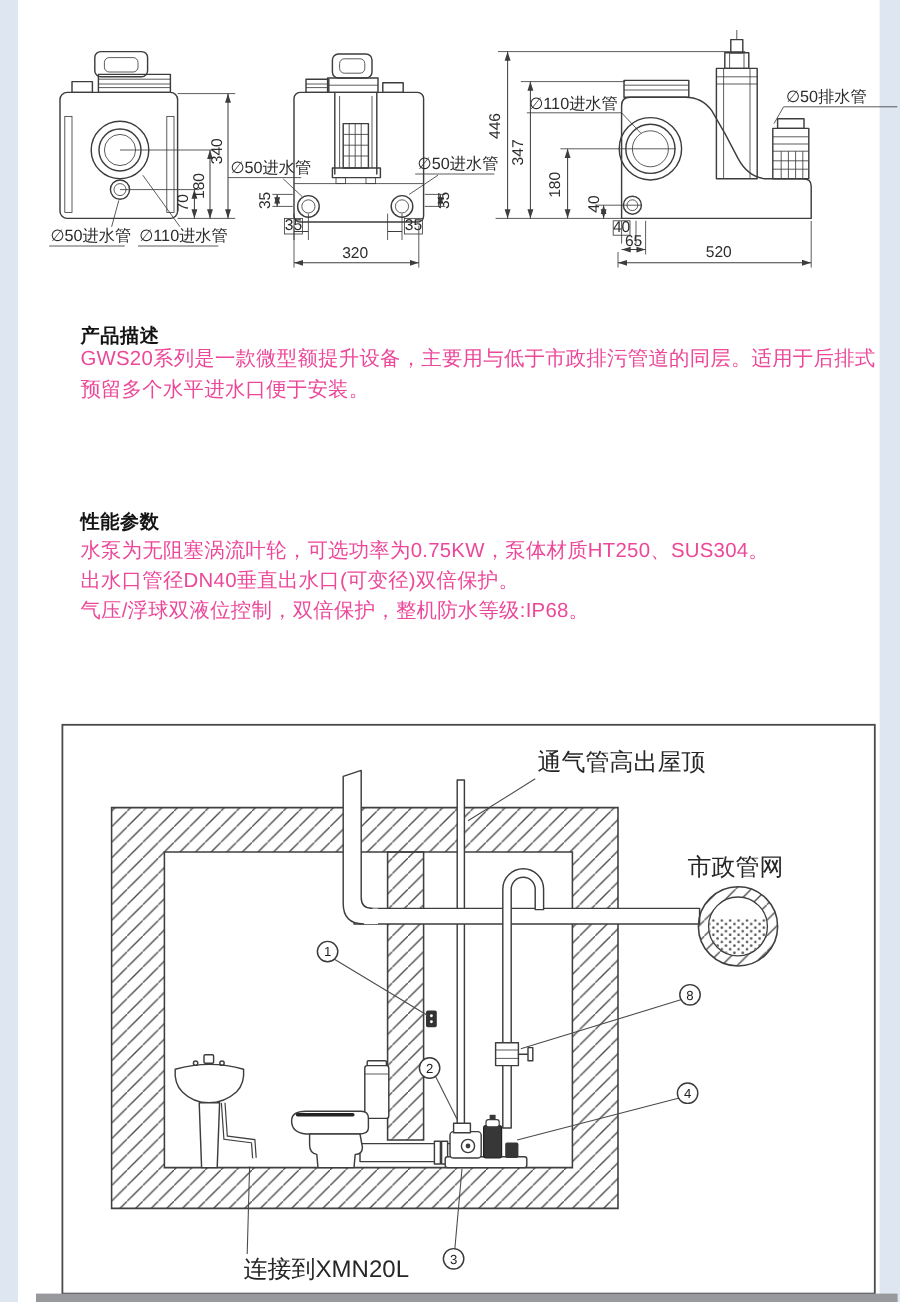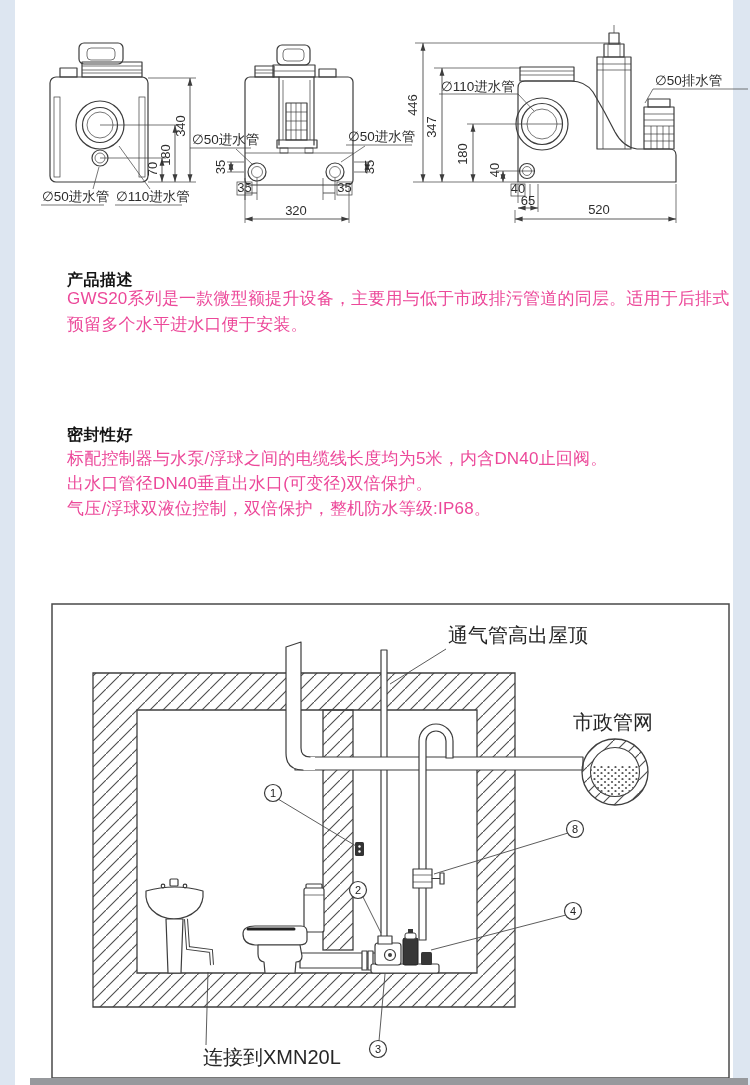--- a/index.html
+++ b/index.html
@@ -158,23 +158,23 @@
         <line class="tn" x1="638" y1="89" x2="630" y2="103"></line>
       </g>
     </svg>
 
     <h2 class="sec-h desc-h">产品描述</h2>
     <div class="sec-b desc-b">
       <div>GWS20系列是一款微型额提升设备，主要用与低于市政排污管道的同层。适用于后排式</div>
       <div>预留多个水平进水口便于安装。</div>
     </div>
 
-    <h2 class="sec-h par-h">密封性好</h2>
+    <h2 class="sec-h par-h">性能参数</h2>
     <div class="sec-b par-b">
-      <div>标配控制器与水泵/浮球之间的电缆线长度均为5米，内含DN40止回阀。</div>
+      <div>水泵为无阻塞涡流叶轮，可选功率为0.75KW，泵体材质HT250、SUS304。</div>
       <div>出水口管径DN40垂直出水口(可变径)双倍保护。</div>
       <div>气压/浮球双液位控制，双倍保护，整机防水等级:IP68。</div>
     </div>
 
     <svg class="abs" style="left:15px;top:595px" width="718" height="490" viewBox="15 595 718 490">
       <defs>
         <pattern id="hat" width="13" height="13" patternUnits="userSpaceOnUse">
           <path d="M-2,15 L15,-2" stroke="#4a4a4a" stroke-width="1.1" fill="none"></path>
         </pattern>
         <pattern id="dts" width="7" height="6" patternUnits="userSpaceOnUse">

